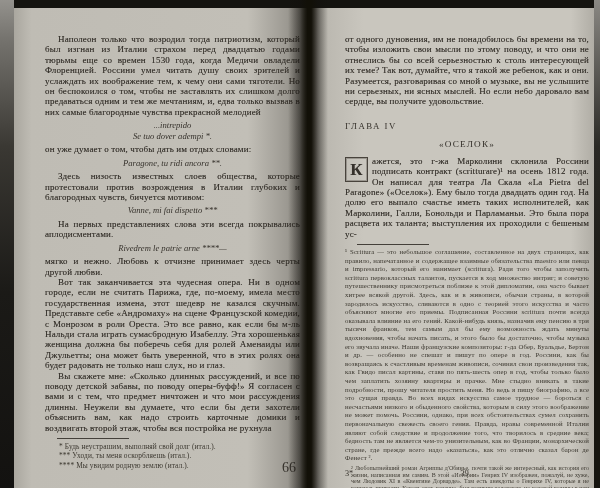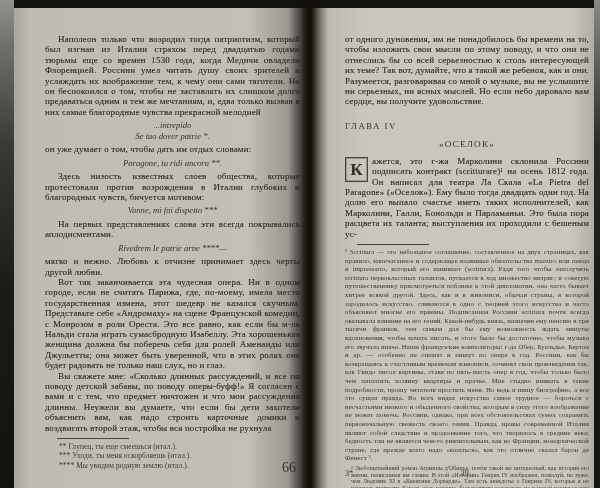--- a/index.html
+++ b/index.html
@@ -41,33 +41,33 @@
 <body>
 
 <div class="book">
   <div class="edge-left"></div>
   <div class="edge-right"></div>
 
   <div class="page page-left">
     <div class="content-l">
       <p class="para indent">Наполеон только что возродил тогда патриотизм, который был изгнан из Италии страхом перед двадцатью годами тюрьмы еще со времен 1530 года, когда Медичи овладели Флоренцией. Россини умел читать душу своих зрителей и услаждать их воображение тем, к чему они сами тяготели. Но он беспокоился о том, чтобы не заставлять их слишком долго предаваться одним и тем же мечтаниям, и, едва только вызвав в них самые благородные чувства прекрасной мелодией</p>
       <div class="verse">...intrepido</div>
-      <div class="verse" style="margin-top:-3px;">Se tuo dover patrie *.</div>
+      <div class="verse" style="margin-top:-3px;">Se tuo dover adempi *.</div>
       <p class="para">он уже думает о том, чтобы дать им отдых словами:</p>
       <div class="verse">Paragone, tu ridi ancora **.</div>
       <p class="para indent">Здесь низость известных слоев общества, которые протестовали против возрождения в Италии глубоких и благородных чувств, бичуется мотивом:</p>
       <div class="verse">Vanne, mi fai dispetto ***</div>
       <p class="para indent">На первых представлениях слова эти всегда покрывались аплодисментами.</p>
       <div class="verse">Rivedrem le patrie arne ****—</div>
       <p class="para">мягко и нежно. Любовь к отчизне принимает здесь черты другой любви.</p>
       <p class="para indent">Вот так заканчивается эта чудесная опера. Ни в одном городе, если не считать Парижа, где, по-моему, имела место государственная измена, этот шедевр не казался скучным. Представьте себе «Андромаху» на сцене Французской комедии, с Монрозом в роли Ореста. Это все равно, как если бы м-ль Нальди стала играть сумасбродную Изабеллу. Эта хорошенькая женщина должна бы поберечь себя для ролей Аменаиды или Джульетты; она может быть уверенной, что в этих ролях она будет радовать не только наш слух, но и глаз.</p>
       <p class="para indent">Вы скажете мне: «Сколько длинных рассуждений, и все по поводу детской забавы, по поводу оперы-буфф!» Я согласен с вами и с тем, что предмет ничтожен и что мои рассуждения длинны. Неужели вы думаете, что если бы дети захотели объяснить вам, как надо строить карточные домики и воздвигать второй этаж, чтобы вся постройка не рухнула</p>
       <hr class="fn-rule">
       <div class="footnotes">
-        <div class="fn">** Глупец, ты еще смеешься (итал.).</div>
+        <div class="fn">* Будь неустрашим, выполняй свой долг (итал.).</div>
         <div class="fn">*** Уходи, ты меня оскорбляешь (итал.).</div>
         <div class="fn">**** Мы увидим родную землю (итал.).</div>
       </div>
     </div>
     <div class="page-num-l">66</div>
   </div>
 
   <div class="page page-right">
     <div class="content-r">
       <p class="para">от одного дуновения, им не понадобилось бы времени на то, чтобы изложить свои мысли по этому поводу, и что они не отнеслись бы со всей серьезностью к столь интересующей их теме? Так вот, думайте, что я такой же ребенок, как и они. Разумеется, разговаривая со мной о музыке, вы не услышите ни серьезных, ни ясных мыслей. Но если небо даровало вам сердце, вы получите удовольствие.</p>

